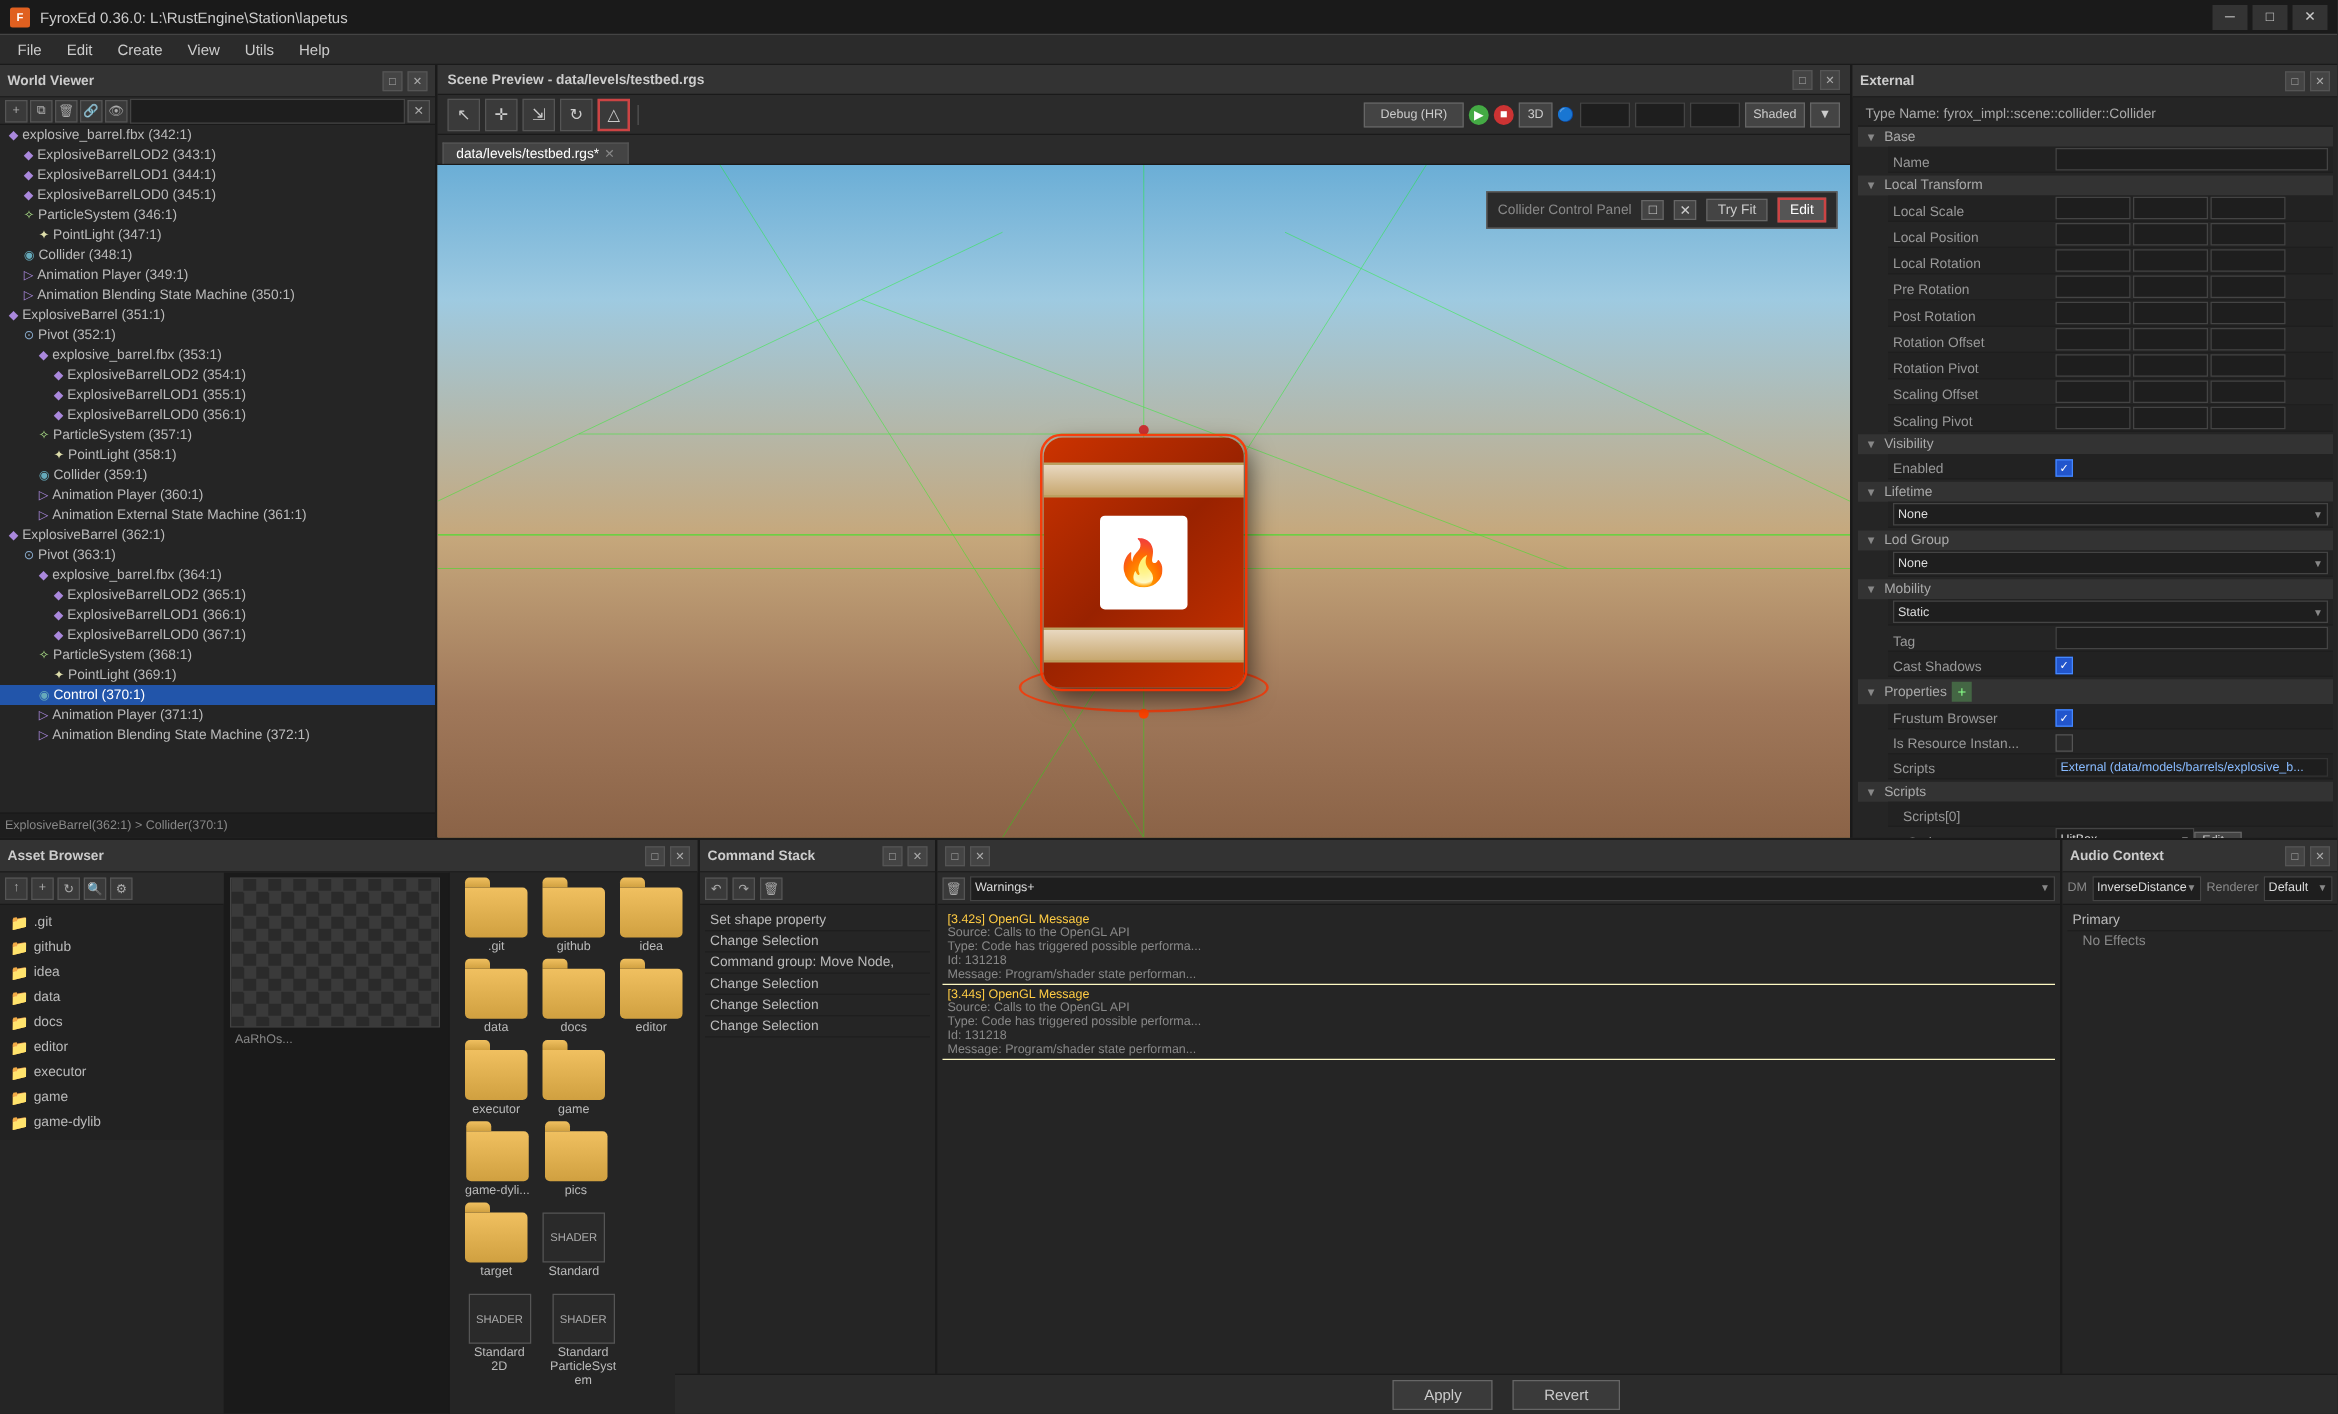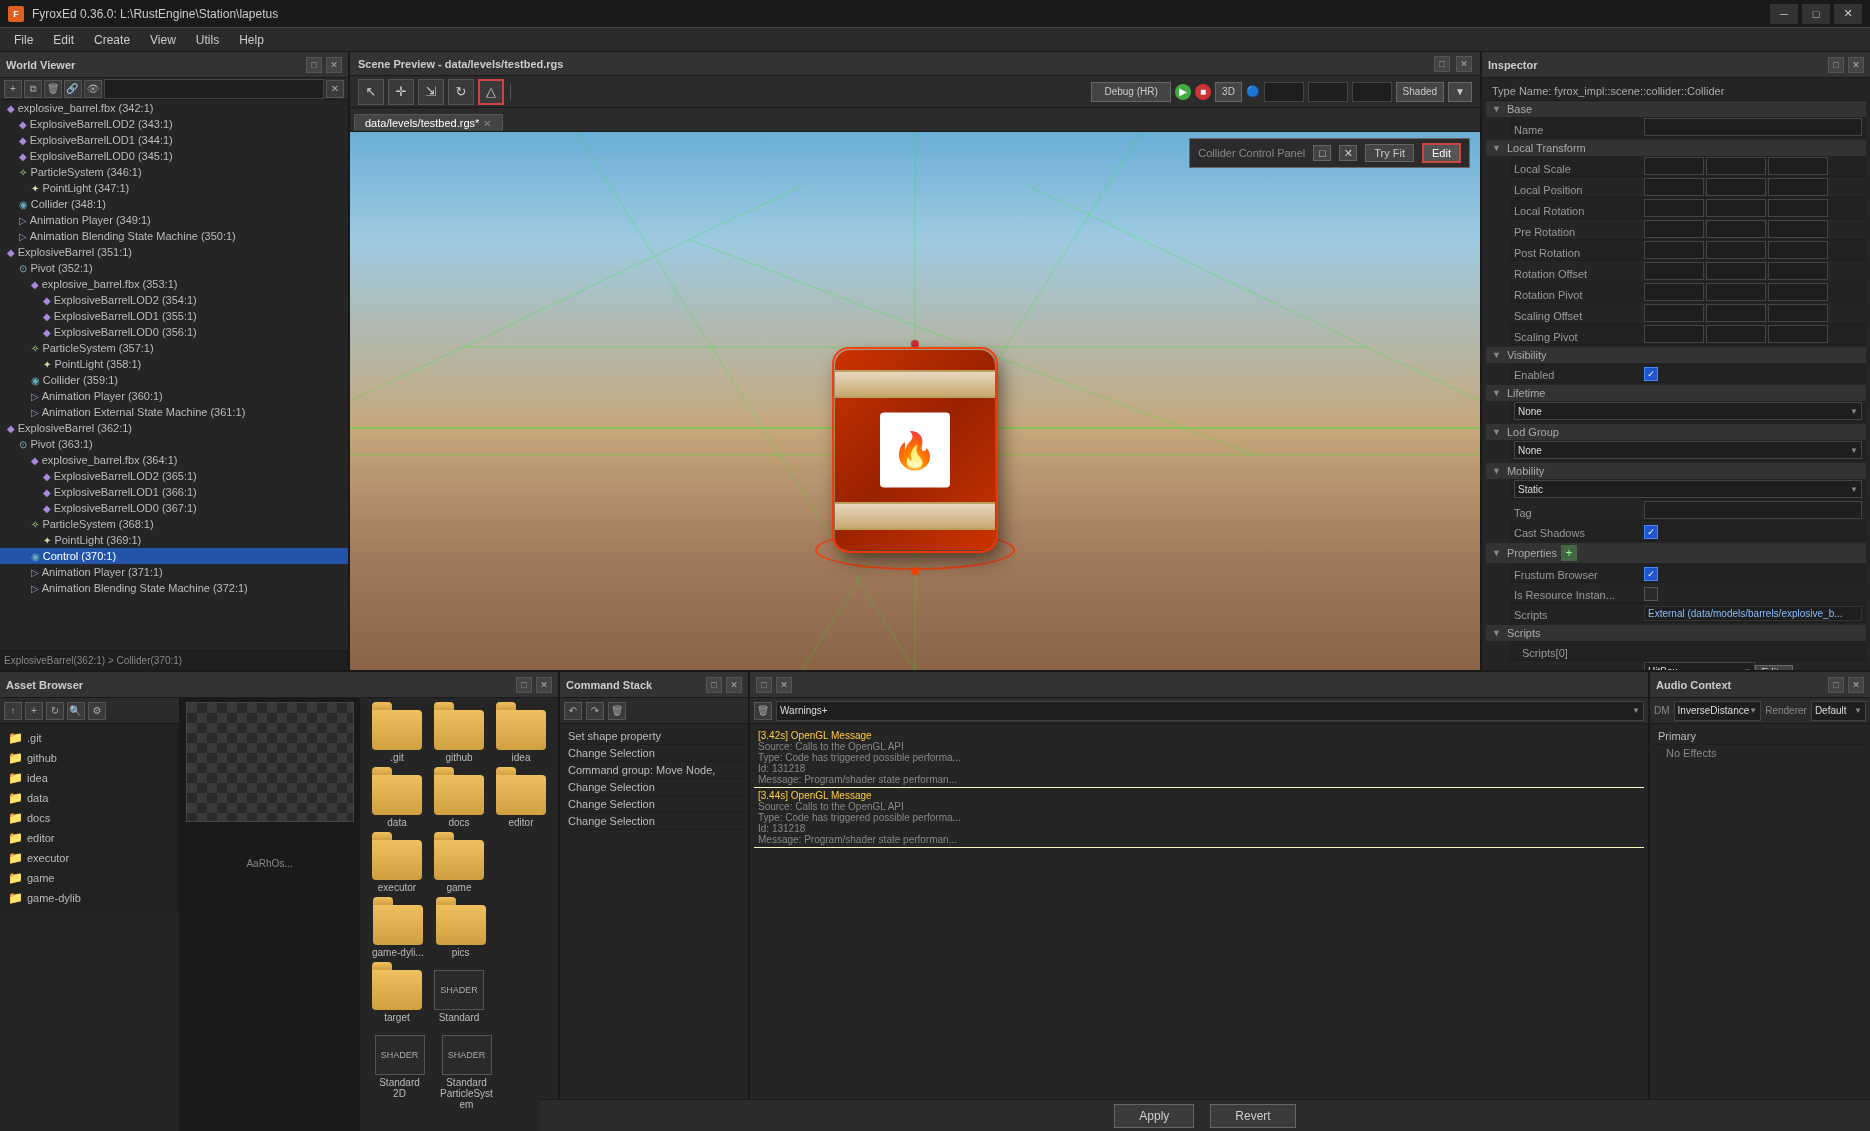--- a/index.html
+++ b/index.html
@@ -198,21 +198,21 @@
     #scene-canvas {
       flex: 1;
       background: linear-gradient(180deg, #87ceeb 0%, #d2a679 60%, #c4955a 100%);
       position: relative;
       overflow: hidden;
     }
 
     
     #collider-panel {
       position: absolute;
-      top: 6px;
+      top: 21px;
       right: 10px;
       background: #2b2b2b;
       border: 1px solid #666;
       padding: 4px 8px;
       display: flex;
       align-items: center;
       gap: 8px;
       font-size: 11px;
     }
     #collider-panel .panel-drag {
@@ -443,23 +443,21 @@
       padding: 14px;
     }
 
     
     #asset-preview {
       width: 180px;
       background: #1a1a1a;
       border-right: 1px solid #1a1a1a;
       display: flex;
       flex-direction: column;
-      align-items: center;
       padding: 4px;
-      gap: 32px;
     }
     .preview-canvas {
       width: 168px;
       height: 120px;
       background: repeating-conic-gradient(#2a2a2a 0% 25%, #3a3a3a 0% 50%) 0 0 / 20px 20px;
       border: 1px solid #444;
     }
 
     
     .asset-tree-item {
@@ -921,21 +919,21 @@
           <button class="panel-header-btn">□</button>
           <button class="panel-header-btn">✕</button>
           <button style="background:#444;border:1px solid #666;color:#ccc;padding:2px 8px;cursor:pointer;font-size:11px;">Try Fit</button>
           <button style="background:#555;border:2px solid #cc4444;color:#fff;padding:2px 8px;cursor:pointer;font-size:11px;">Edit</button>
         </div>
       </div>
     </div>
 
     <div id="inspector">
       <div class="panel-header">
-        <span class="panel-title">Inspector</span>
+        <span class="panel-title">External</span>
         <button class="panel-header-btn">□</button>
         <button class="panel-header-btn">✕</button>
       </div>
       <div id="inspector-content">
         <div class="inspector-type-name">Type Name: fyrox_impl::scene::collider::Collider</div>
 
         <div class="inspector-section">
           <div class="inspector-section-header">
             <span class="collapse-arrow">▼</span>
             <span>Base</span>

